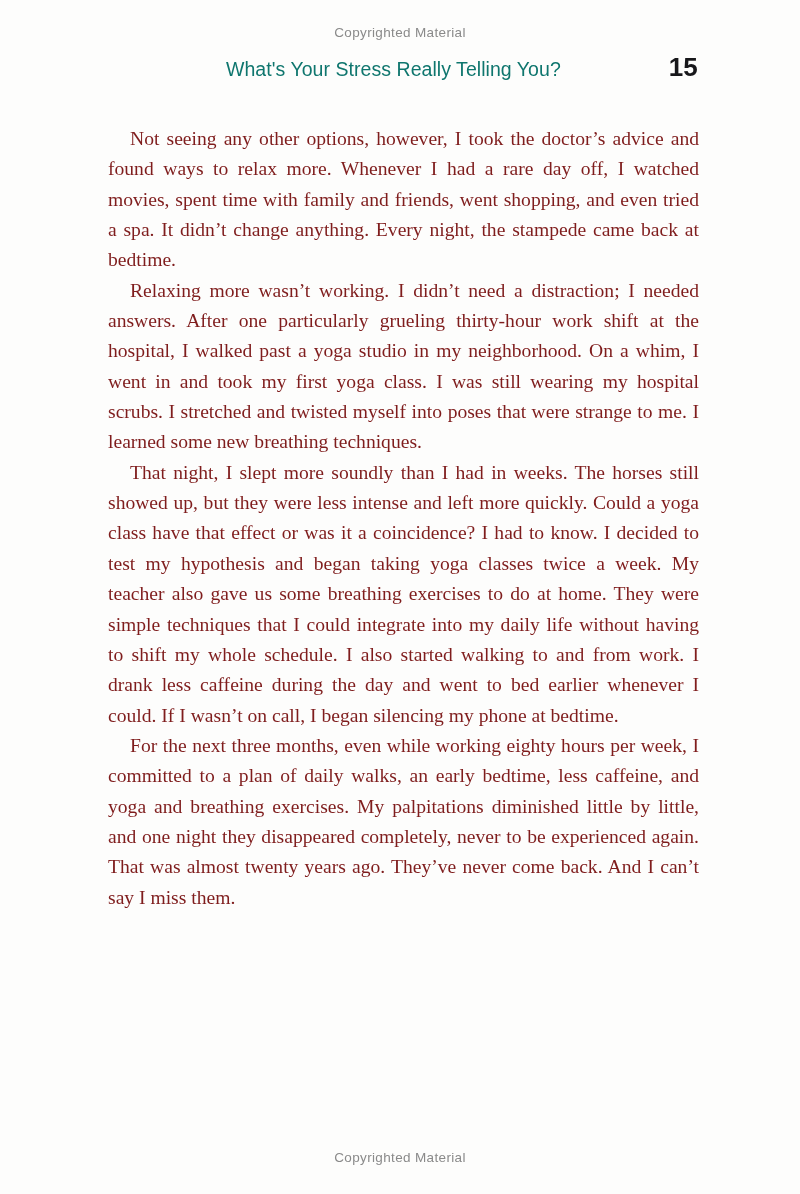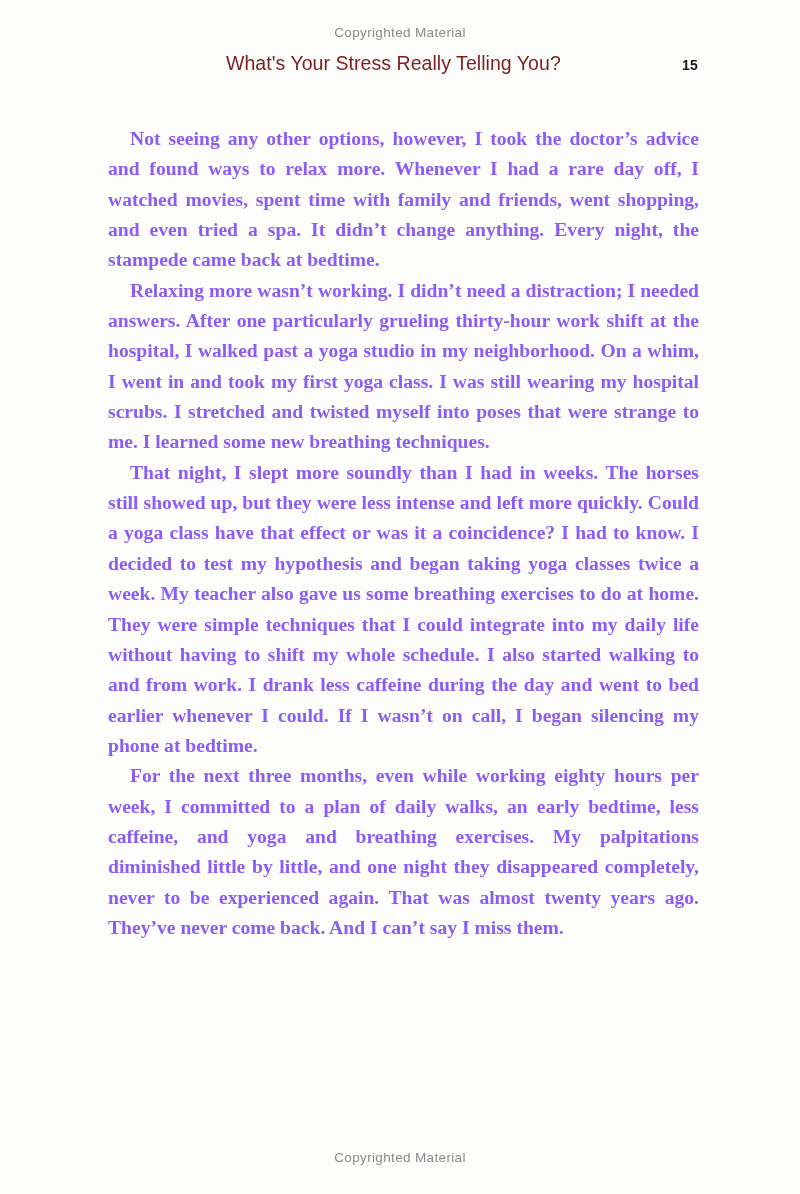--- a/index.html
+++ b/index.html
@@ -45,50 +45,49 @@
     left: 108px;
     width: 590px;
     height: 26px;
     display: flex;
     align-items: baseline;
     justify-content: space-between;
     font-family: "Liberation Sans", "DejaVu Sans", sans-serif;
   }
   .running-head-title {
     font-size: 19.5px;
-    color: #7f1d1d;
+    color: #0f766e;
     letter-spacing: 0.05px;
     white-space: nowrap;
     margin-left: 118px;
   }
   .running-head-pageno {
-    font-size: 14px;
+    font-size: 26px;
     font-weight: 700;
     color: #17171a;
     letter-spacing: 0.2px;
   }
 
   
   .body-column {
     position: absolute;
     top: 124px;
     left: 108px;
     width: 591px;
   }
   .body-paragraph {
     margin: 0;
     text-align: justify;
     text-justify: inter-word;
     font-size: 19.6px;
     line-height: 30.35px;
     text-indent: 22px;
-    color: #8b5cf6;
+    color: #7f1d1d;
     -webkit-font-smoothing: antialiased;
     hyphens: none;
-    font-weight: bold;
   }
   .body-paragraph:last-child {
     margin-bottom: 16px;
   }
   
 
   
   .watermark-bottom {
     position: absolute;
     top: 1151px;

